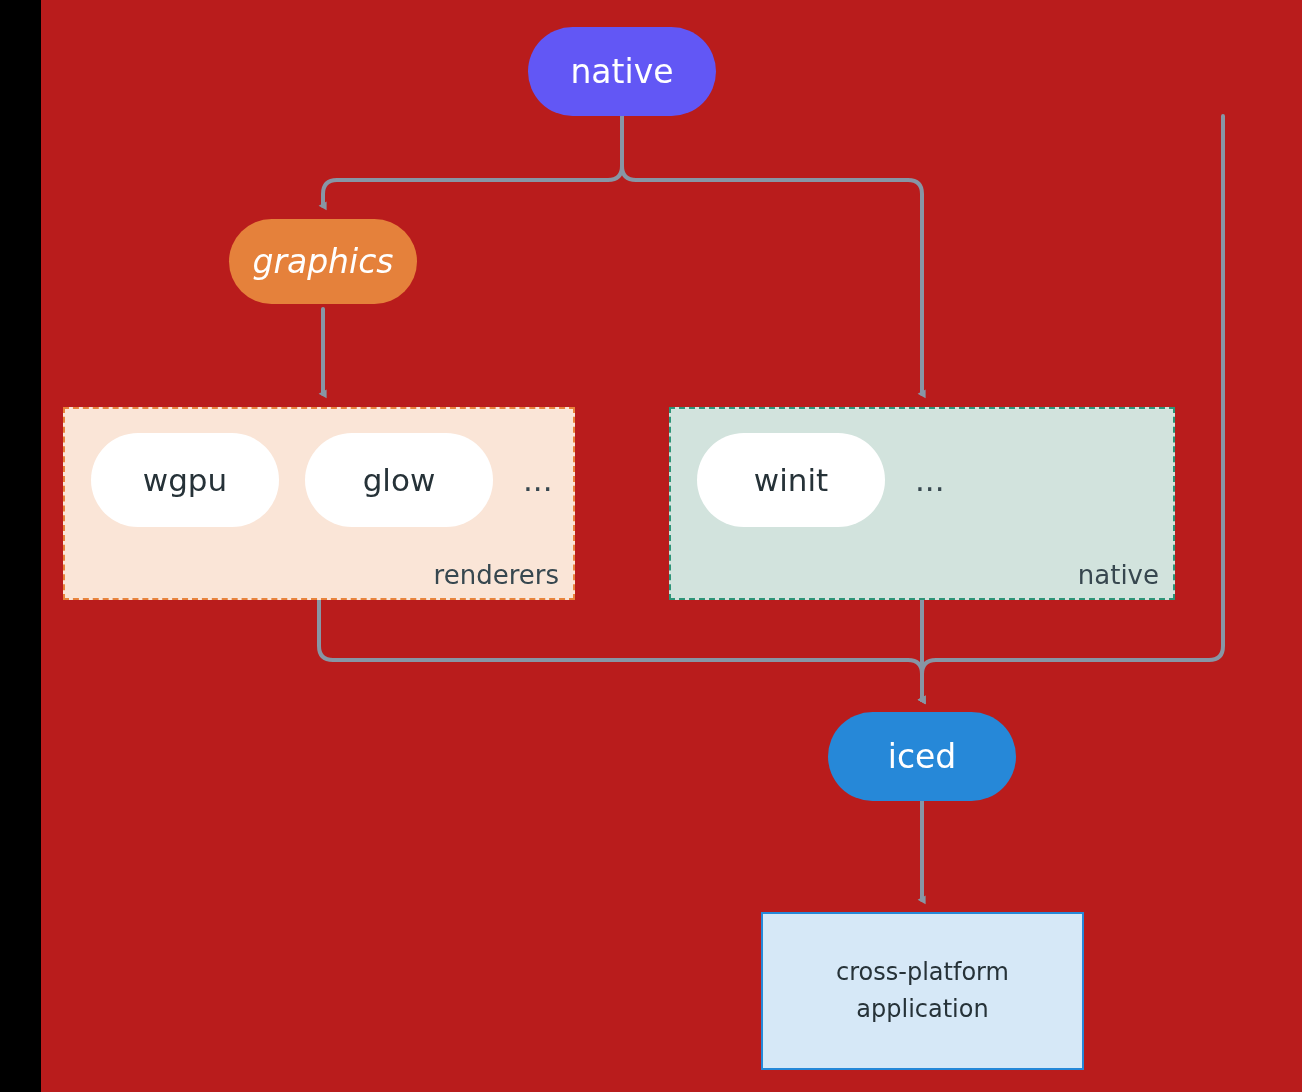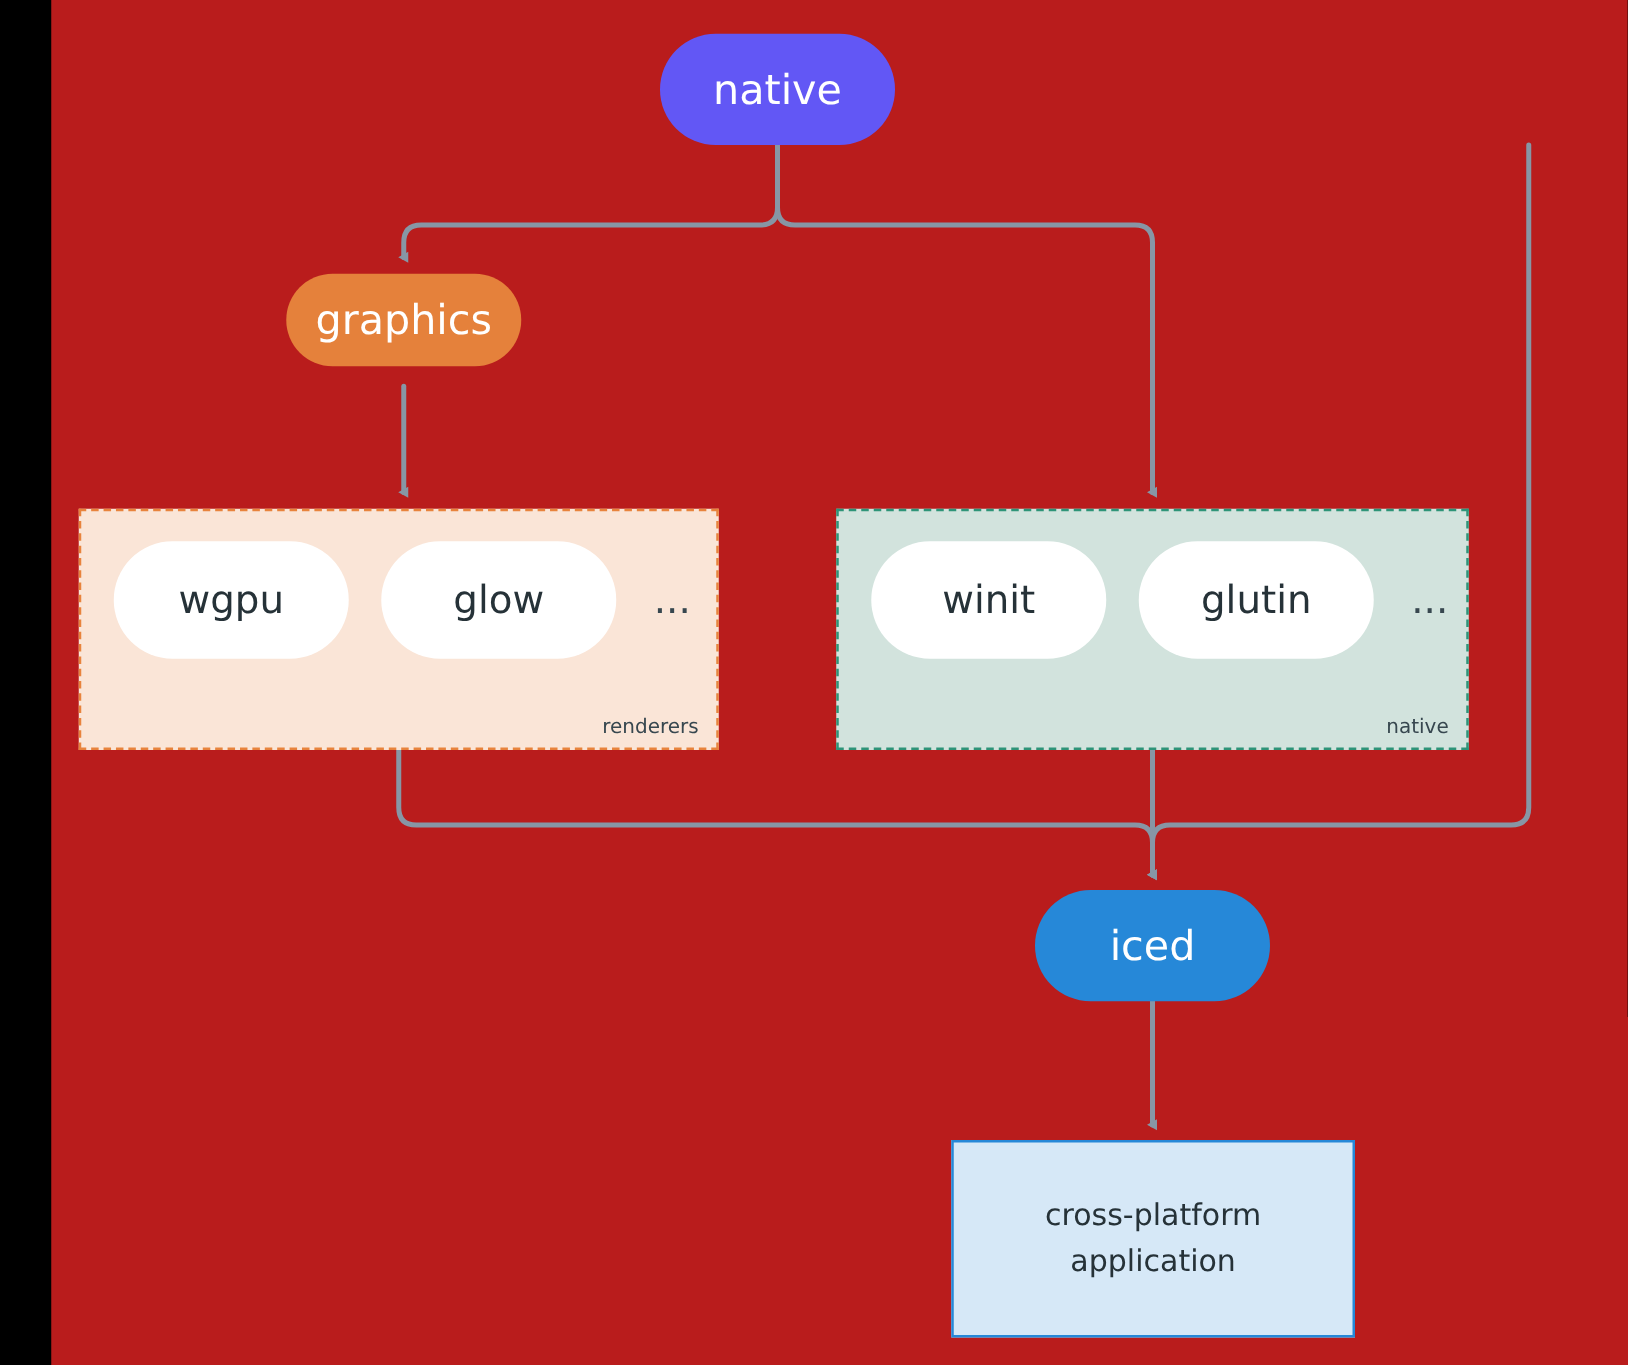--- a/index.html
+++ b/index.html
@@ -38,21 +38,21 @@
     white-space: nowrap;
   }
   
   .node-pill {
     border-radius: 999px;
     color: #ffffff;
     font-size: 33px;
   }
   .node-native  { left: 487px; top: 27px;  width: 188px; height: 89px; background: #6257F5; }
   .node-web     { left: 1088px; top: 27px; width: 189px; height: 89px; background: #6257F5; }
-  .node-graphics{ left: 188px; top: 219px; width: 188px; height: 74px; background: #E5813B; }
+  .node-graphics{ left: 188px; top: 219px; width: 188px; height: 85px; background: #E5813B; font-style: italic; }
   .node-iced    { left: 787px; top: 712px; width: 188px; height: 89px; background: #2688D8; }
 
   
   .group {
     position: absolute;
     box-sizing: border-box;
   }
   .group-renderers {
     left: 22px; top: 407px; width: 512px; height: 193px;
     background: #FAE5D7;
@@ -60,21 +60,21 @@
   }
   .group-shells {
     left: 628px; top: 407px; width: 506px; height: 193px;
     background: #D2E3DD;
     border: 2px dashed #2E9478;
   }
   .group-label {
     position: absolute;
     right: 14px;
     bottom: 8px;
-    font-size: 16px;
+    font-size: 26px;
     color: #37474F;
     white-space: nowrap;
   }
   .group-items {
     position: absolute;
     left: 26px;
     top: 24px;
     display: flex;
     align-items: center;
     gap: 26px;
@@ -166,23 +166,20 @@
       </div>
     </div>
     <div class="group-label">renderers</div>
   </div>
 
   <div class="group group-shells">
     <div class="group-items">
       <div class="chip">
         <span>winit</span>
       </div>
-      <div class="chip">
-        <span>glutin</span>
-      </div>
       <div class="chip-ellipsis">
         <span>...</span>
       </div>
     </div>
     <div class="group-label">native</div>
   </div>
 
   <div class="node node-pill node-iced">
     <span>iced</span>
   </div>

